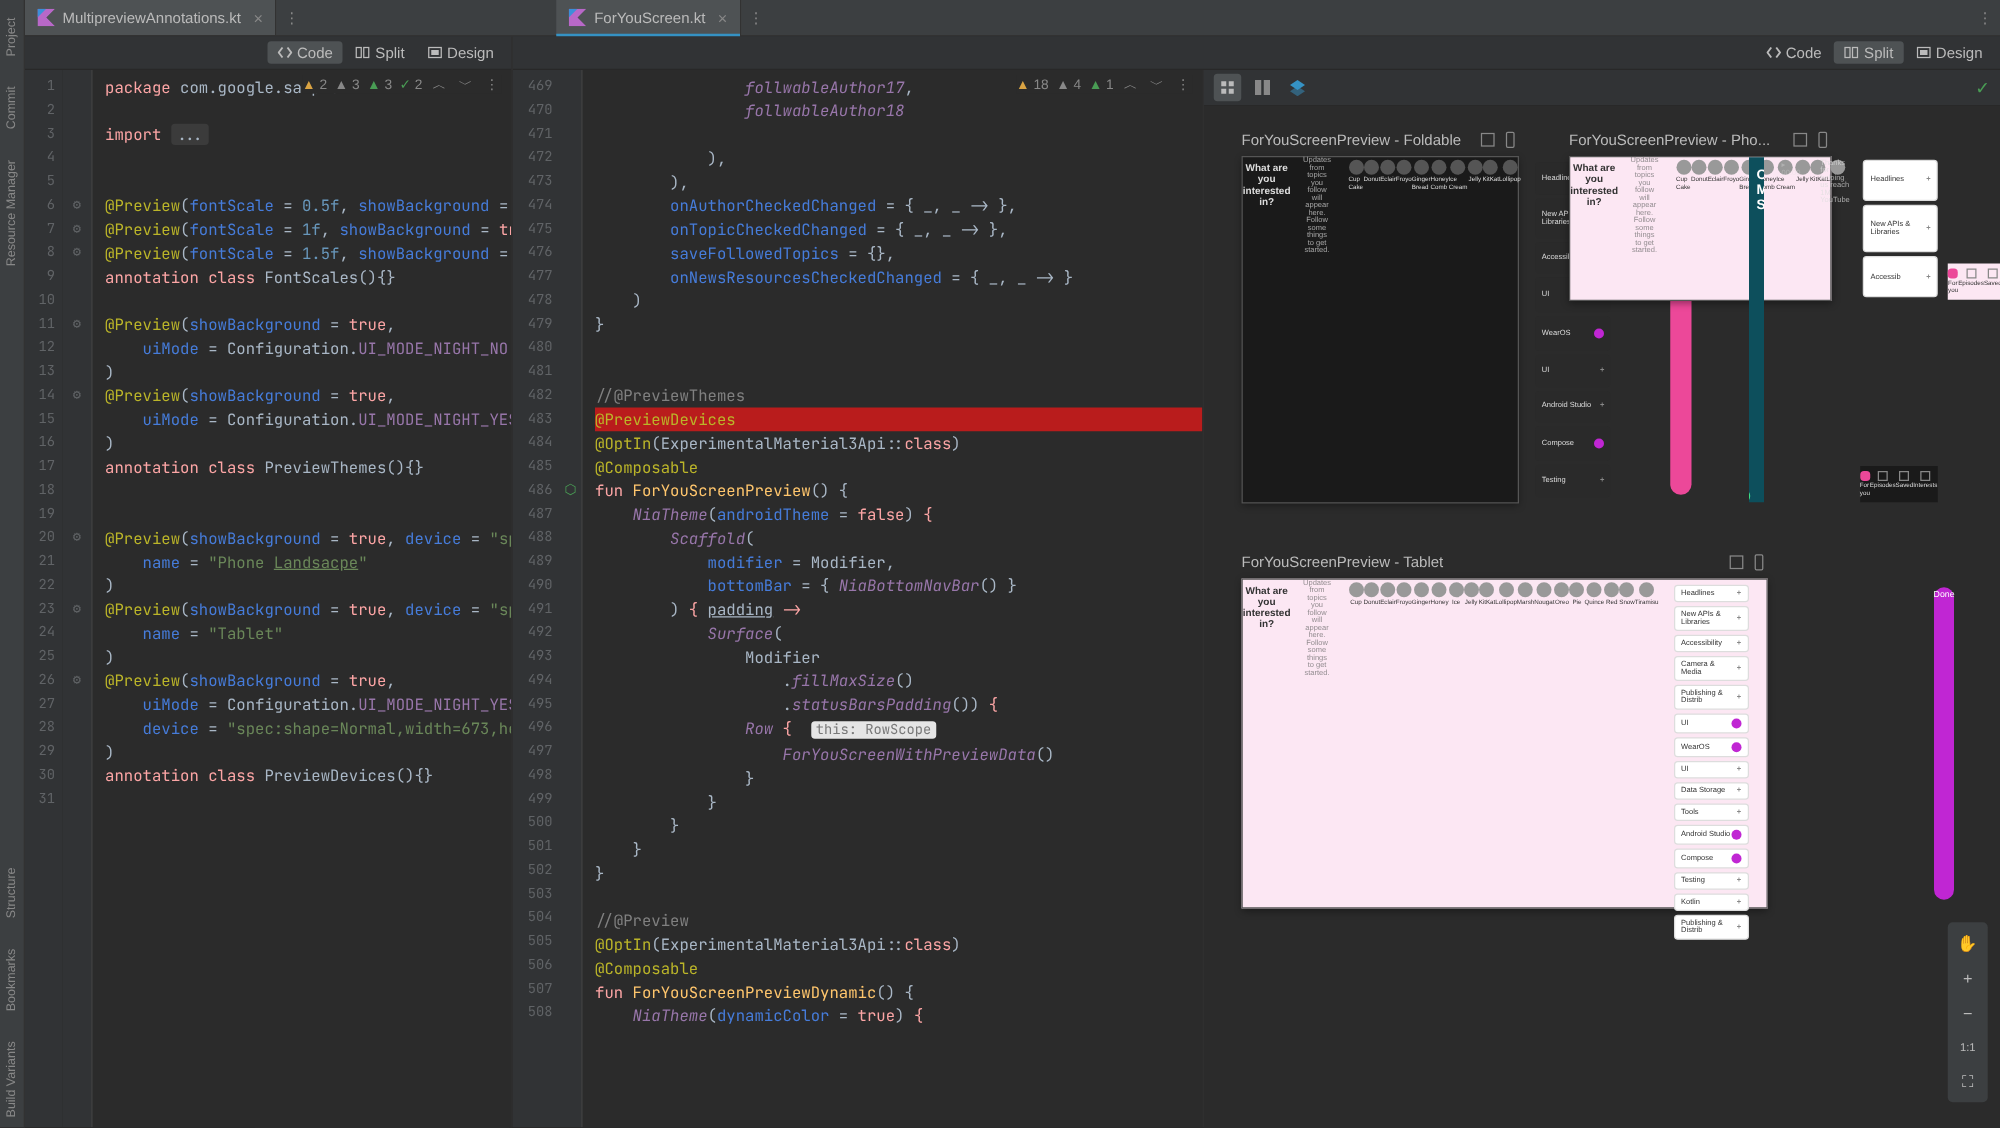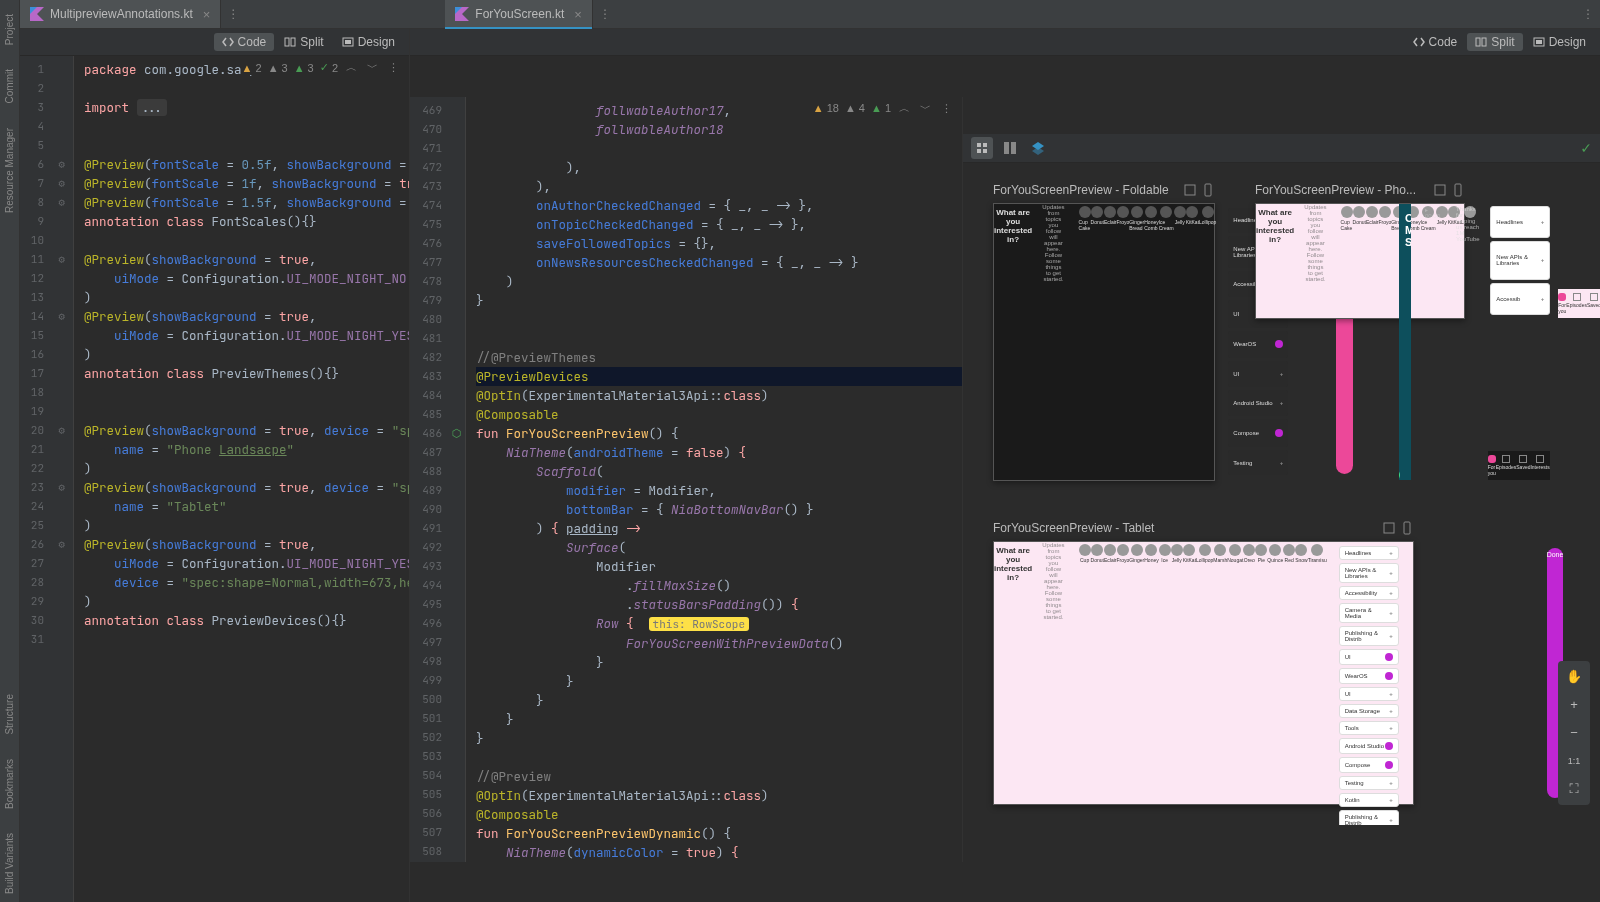--- a/index.html
+++ b/index.html
@@ -156,21 +156,21 @@
 .kw { color: #fca5a5; }
 .str { color: #6a8759; }
 .num { color: #6897bb; }
 .ann { color: #bbb529; }
 .fn { color: #ffc66d; }
 .itl { font-style: italic; color: #9876aa; }
 .prop { color: #9876aa; }
 .param { color: #467cda; }
 .cmt { color: #808080; }
 .type { color: #a9b7c6; }
-.hint { color: #787878; background:#fde047; padding: 0 4px; border-radius:3px; font-size:11px;}
+.hint { color: #787878; background:#e5e5e5; padding: 0 4px; border-radius:3px; font-size:11px;}
 .inspections {
   position: absolute;
   top: 4px; right: 8px;
   display: flex;
   align-items: center;
   gap: 6px;
   background: #2b2b2b;
   font-size: 11px;
   color: #888;
 }
@@ -281,21 +281,21 @@
   border-radius: 4px;
   padding: 4px;
 }
 .zoom-btn {
   width: 24px; height: 24px;
   display:flex; align-items:center; justify-content:center;
   color: #bbb; cursor:pointer;
   font-size: 13px;
 }
 .preview-row2 { margin-top: 40px; }
-.ln-highlight { background: #0f172a; display: inline-block; width: 100%;}
+.ln-highlight { background: #b91c1c; display: inline-block; width: 100%;}
 </style>
 </head>
 <body>
 
 <div class="root">
   <div class="left-rail">
     <div class="rail-item">Project</div>
     <div class="rail-item">Commit</div>
     <div class="rail-item">Resource Manager</div>
     <div style="flex:1"></div>
@@ -502,21 +502,21 @@
             <div class="vb-btn">
               <svg class="vb-icon" viewBox="0 0 12 12">
                   <rect x="1" y="2" width="10" height="8" stroke="#bbb" fill="none"></rect>
                   <rect x="3" y="4" width="6" height="4" fill="#bbb"></rect>
                 </svg>
               <span>Design</span>
             </div>
           </div>
         </div>
 
-        <div style="flex:1; display:flex; min-height:0;align-items:center;">
+        <div style="flex:1; display:flex; min-height:0;">
 
           <div class="editor-pane middle">
             <div class="editor-body">
               <div class="gutter monofont" style="width:38px" id="gutter-mid">
                   <div>469</div>
                   <div>470</div>
                   <div>471</div>
                   <div>472</div>
                   <div>473</div>
                   <div>474</div>

